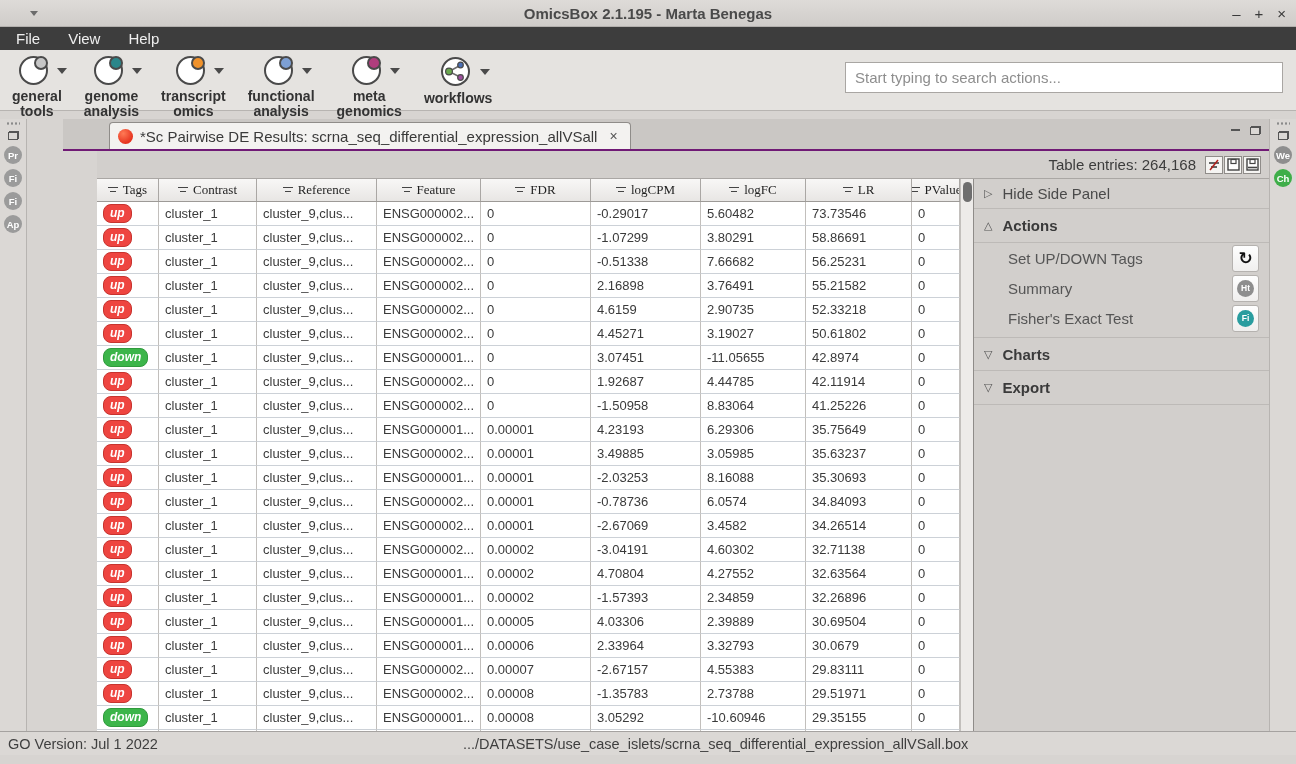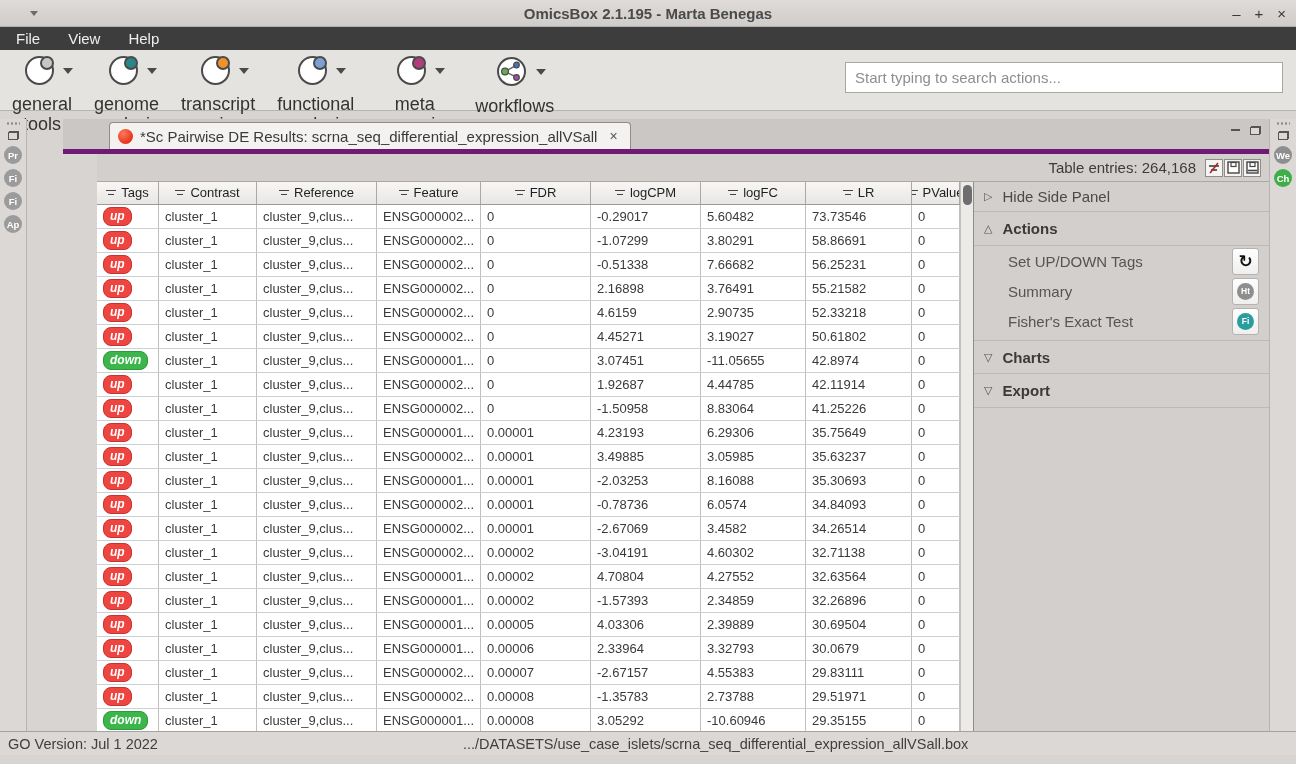--- a/index.html
+++ b/index.html
@@ -24,22 +24,22 @@
   .toolbar { height:61px; background:#e5e3e0; border-bottom:1px solid #b7b4b1;
     display:flex; align-items:flex-start; padding:6px 0 0 12px; position:relative; }
   .tb-group { display:flex; flex-direction:column; align-items:center; margin-right:4px; }
   .tb-top { display:flex; align-items:center; }
   .tb-ico { position:relative; width:29px; height:29px; border:2px solid #4a4a4a;
     border-radius:50%; background:#fff; }
   .tb-dot { position:absolute; top:-2px; right:-2px; width:14px; height:14px;
     border:2px solid #4a4a4a; border-radius:50%; }
   .caret { width:0; height:0; border-left:5px solid transparent; border-right:5px solid transparent;
     border-top:6px solid #4a4a4a; margin-left:9px; margin-right:5px; }
-  .tb-lbl { font-size:18px; color:#333; text-align:center; line-height:1.1; margin-top:10px;
-    margin-right:18px; }
+  .tb-lbl { font-size:14px; color:#333; text-align:center; line-height:1.1; margin-top:4px;
+    margin-right:18px;font-weight:bold; }
   .search-wrap { position:absolute; right:13px; top:12px; }
   .search-input { width:438px; height:31px; border:1px solid #a9a6a3; background:#fff;
     font-family:"Liberation Sans","DejaVu Sans",sans-serif; font-size:15px; padding:3px 9px; color:#444; }
   .search-input::placeholder { color:#8e8e8e; }
   
   .main { position:absolute; top:119px; bottom:24px; left:0; right:0; display:flex; }
   .edge-strip { width:27px; background:#dbd8d5; display:flex; flex-direction:column;
     align-items:center; padding-top:2px; }
   .edge-strip.left { border-right:1px solid #b7b4b1; }
   .edge-strip.right { border-left:1px solid #b7b4b1; }
@@ -58,35 +58,35 @@
   .tab { margin-left:46px; height:27px; background:#f3f2f0; border:1px solid #8f8c89;
     border-bottom:none; border-radius:4px 4px 0 0; display:flex; align-items:center;
     padding:0 12px 0 8px; position:relative; z-index:2; }
   .tab-dot { width:15px; height:15px; border-radius:50%;
     background:radial-gradient(circle at 35% 30%, #ff7a55, #e6331f 70%); margin-right:7px; }
   .tab-title { font-size:15px; color:#3a3a3a; white-space:nowrap; }
   .tab-close { margin-left:12px; color:#555; font-size:14px; }
   .tabstrip-right { position:absolute; right:8px; top:7px; display:flex; gap:10px; align-items:center; }
   .min-ico { width:9px; height:3px; border-bottom:2px solid #555; margin-bottom:3px; }
   
-  .frame { flex:1; border-top:5px solid #701a75; display:flex; flex-direction:column; min-height:0;padding-left:34px; }
+  .frame { flex:1; border-top:2px solid #701a75; display:flex; flex-direction:column; min-height:0;padding-left:34px; }
   .content-head { height:28px; background:#d2cfcc; display:flex; align-items:center;
     justify-content:flex-end; padding-right:8px; border-bottom:1px solid #aaa7a4; }
   .entries-label { font-size:15px; color:#3c3c3c; margin-right:8px; }
   .mini-btn { width:18px; height:18px; border:1px solid #8f8c89; background:#f5f4f2;
     display:flex; align-items:center; justify-content:center; margin-left:1px; }
   .content-body { flex:1; display:flex; min-height:0; }
   
   .table-area { flex:1; display:flex; min-width:0; background:#fff; }
   .grid { flex:1; min-width:0; display:flex; flex-direction:column; }
   .t-row, .t-head { display:grid;
     grid-template-columns:62px 98px 120px 104px 110px 110px 105px 106px 1fr; }
   .t-head { height:23px; background:linear-gradient(#f8f7f6,#e8e6e4); border-bottom:1px solid #9d9a97; }
   .th { display:flex; align-items:center; justify-content:center; font-size:13px; color:#1f1f1f;
-    border-right:1px solid #aaa7a4; gap:5px; overflow:hidden; }
+    border-right:1px solid #aaa7a4; gap:5px; overflow:hidden;font-family:Liberation Serif, serif; }
   .flt { position:relative; width:10px; height:8px; flex:0 0 auto; }
   .flt::before { content:""; position:absolute; top:1px; left:0; width:10px; border-top:1.6px solid #444; }
   .flt::after { content:""; position:absolute; top:5px; left:2px; width:6px; border-top:1.6px solid #444; }
   .grid-body { height:537px; overflow:hidden; background:#fff; }
   .t-row { height:24px; }
   .td { font-size:13px; color:#3a3a3a; padding:0 6px; display:flex; align-items:center;
     border-right:1px solid #c2bfbc; border-bottom:1px solid #ccd1d7; overflow:hidden;
     white-space:nowrap; }
   .tag { display:inline-block; padding:0px 6px 1px 6px; border-radius:8px; color:#fff;
     font-weight:bold; font-size:12px; line-height:1.4;font-style:italic; }

